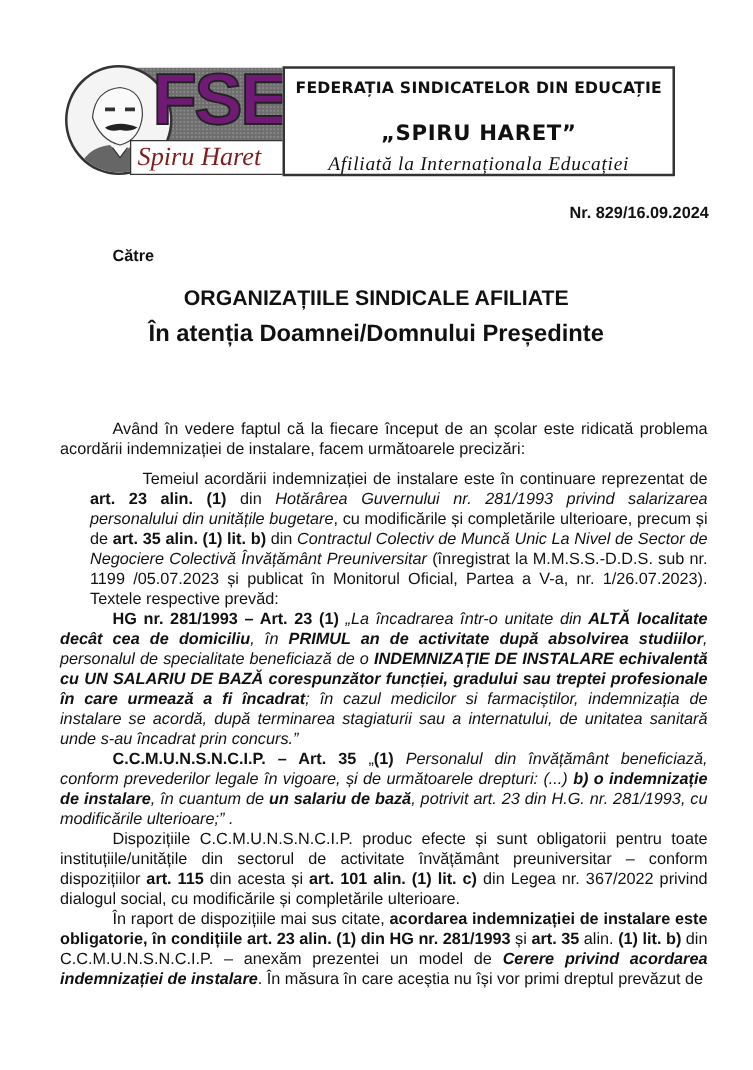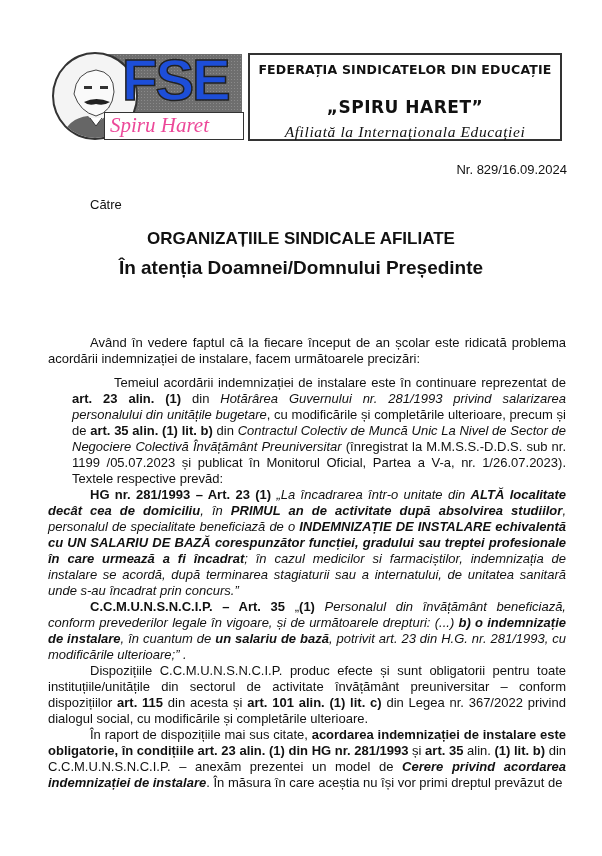--- a/index.html
+++ b/index.html
@@ -5,32 +5,32 @@
   html, body { margin:0; padding:0; background:#ffffff; }
   body { width:602px; height:856px; overflow:hidden; position:relative; font-family:"Liberation Sans", sans-serif; color:#111; }
   .page { position:absolute; left:0; top:0; width:602px; height:856px; background:#fff; }
 
   
   .header { position:absolute; left:50px; top:50px; width:503px; height:89px; }
   .logo { position:absolute; left:0; top:0; width:192px; height:89px; }
   .logo-band { position:absolute; left:30px; top:4px; width:162px; height:58px; background:#6e6e6e;
     background-image: radial-gradient(#8a8a8a 1px, transparent 1px); background-size:3px 3px; border-radius:30px 0 0 0; }
   .logo-portrait { position:absolute; left:2px; top:2px; width:82px; height:84px; border-radius:50%; background:#f4f4f4; border:2px solid #333; overflow:hidden; }
-  .logo-fse { position:absolute; left:72px; top:-2px; font-family:"Liberation Sans", sans-serif; font-weight:bold; font-size:58px; letter-spacing:-2px; color:#1d4ed8;
+  .logo-fse { position:absolute; left:72px; top:-2px; font-family:"Liberation Sans", sans-serif; font-weight:bold; font-size:58px; letter-spacing:-2px; color:#701a75;
     -webkit-text-stroke:1.5px #222; line-height:64px; }
   .logo-name-box { position:absolute; left:54px; top:62px; width:138px; height:26px; background:#fff; border:1.5px solid #333; }
-  .logo-name { position:absolute; left:60px; top:62px; font-family:"Liberation Serif", serif; font-style:italic; font-size:21px; color:#ec4899; line-height:26px; }
+  .logo-name { position:absolute; left:60px; top:62px; font-family:"Liberation Serif", serif; font-style:italic; font-size:21px; color:#7f1d1d; line-height:26px; }
 
-  .titlebox { position:absolute; left:198px; top:3px; width:310px; height:84px; border:2px solid #333; background:#fff; text-align:center; }
+  .titlebox { position:absolute; left:176px; top:3px; width:310px; height:84px; border:2px solid #333; background:#fff; text-align:center; }
   .t1 { margin-top:7px; font-family:"DejaVu Sans", sans-serif; font-weight:bold; font-size:12.5px; letter-spacing:0.2px; }
   .t2 { margin-top:20px; font-family:"DejaVu Sans", sans-serif; font-weight:bold; font-size:17px; letter-spacing:0.5px; }
   .t3 { margin-top:6px; font-family:"Liberation Serif", serif; font-style:italic; font-size:15.5px; letter-spacing:0.6px; }
 
-  .docnr { position:absolute; right:35px; top:162px; font-weight:normal; font-size:13px; }
-  .catre { position:absolute; left:90px; top:197px; font-size:13px; }
+  .docnr { position:absolute; right:35px; top:162px; font-weight:bold; font-size:13px; }
+  .catre { position:absolute; left:90px; top:197px; font-size:13px;font-weight:bold; }
   .org { position:absolute; left:0; width:602px; top:229px; text-align:center; font-weight:bold; font-size:17px; }
   .atentia { position:absolute; left:0; width:602px; top:257px; text-align:center; font-weight:bold; font-size:19px; }
   .salut { position:absolute; left:88px; top:303px; font-size:13px; }
 
   .body { position:absolute; left:48px; top:335px; width:518px; font-size:13px; line-height:16px; text-align:justify; }
   .body p { margin:0; text-indent:42px; }
   .body p.gap { margin-top:8px;margin-left:24px; }
 </style>
 </head>
 <body>

